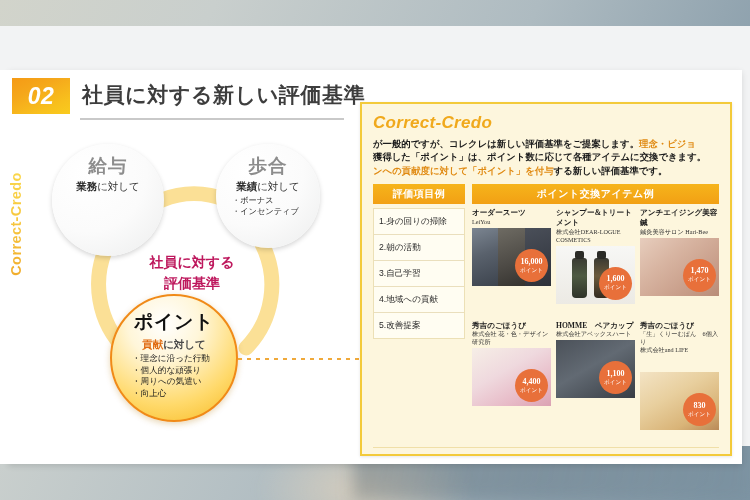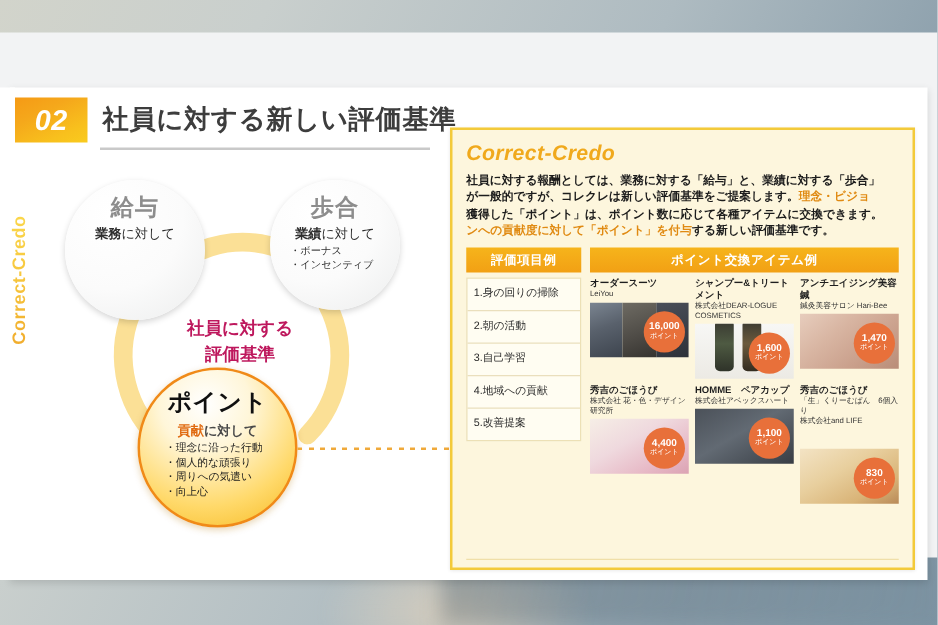--- a/index.html
+++ b/index.html
@@ -160,26 +160,26 @@
     position: absolute; width: 12px; height: 12px; background: #fff;
     border: 3px solid #111;
   }
   .qr-eye.tl { left: 1px; top: 1px; }
   .qr-eye.tr { right: 1px; top: 1px; }
   .qr-eye.bl { left: 1px; bottom: 1px; }
   #qr-caption { font-size: 7.6px; color: #2a2a2a; line-height: 10px; margin-top: 3px; }
 
   
   #items-column { flex: 1; }
-  #items-grid { display: grid; grid-template-columns: repeat(3, 1fr); gap: 4px 5px; margin-top: 4px; }
+  #items-grid { display: grid; grid-template-columns: repeat(3, 1fr); gap: 17px 5px; margin-top: 4px; font-family: Liberation Serif, serif; }
   .item-cell { }
   .item-name { font-size: 7.6px; font-weight: 700; color: #1f1f1f; line-height: 9.4px; }
   .item-company { font-size: 6.2px; color: #333; line-height: 8px; margin-top: .5px; }
   .item-photo {
-    position: relative; margin-top: 2px; height: 44px; overflow: hidden;
+    position: relative; margin-top: 2px; height: 58px; overflow: hidden;
     display: flex;
     justify-content: center;
   }
   .ph { flex: 1; }
   .pt-badge {
     position: absolute; right: 3px; bottom: 4px; width: 33px; height: 33px;
     border-radius: 50%; background: #e8703a; color: #fff;
     display: flex; flex-direction: column; align-items: center; justify-content: center;
     line-height: 1;
   }
@@ -262,21 +262,20 @@
       </div>
     </div>
 
     <div id="connector-dots"></div>
   </div>
 
   <div id="credo-panel">
     <div id="credo-title">Correct-Credo</div>
 
     <div id="credo-body">
-      <div>社員に対する報酬としては、業務に対する「給与」と、業績に対する「歩合」</div>
       <div><span>が一般的ですが、コレクレは新しい評価基準をご提案します。</span><span class="hl">理念・ビジョ</span></div>
       <div>獲得した「ポイント」は、ポイント数に応じて各種アイテムに交換できます。</div>
       <div><span class="hl">ンへの貢献度に対して「ポイント」を付与</span><span>する新しい評価基準です。</span></div>
     </div>
 
     <div id="panel-columns">
 
       <div id="eval-column">
         <div class="section-head">評価項目例</div>
         <div id="eval-list">

